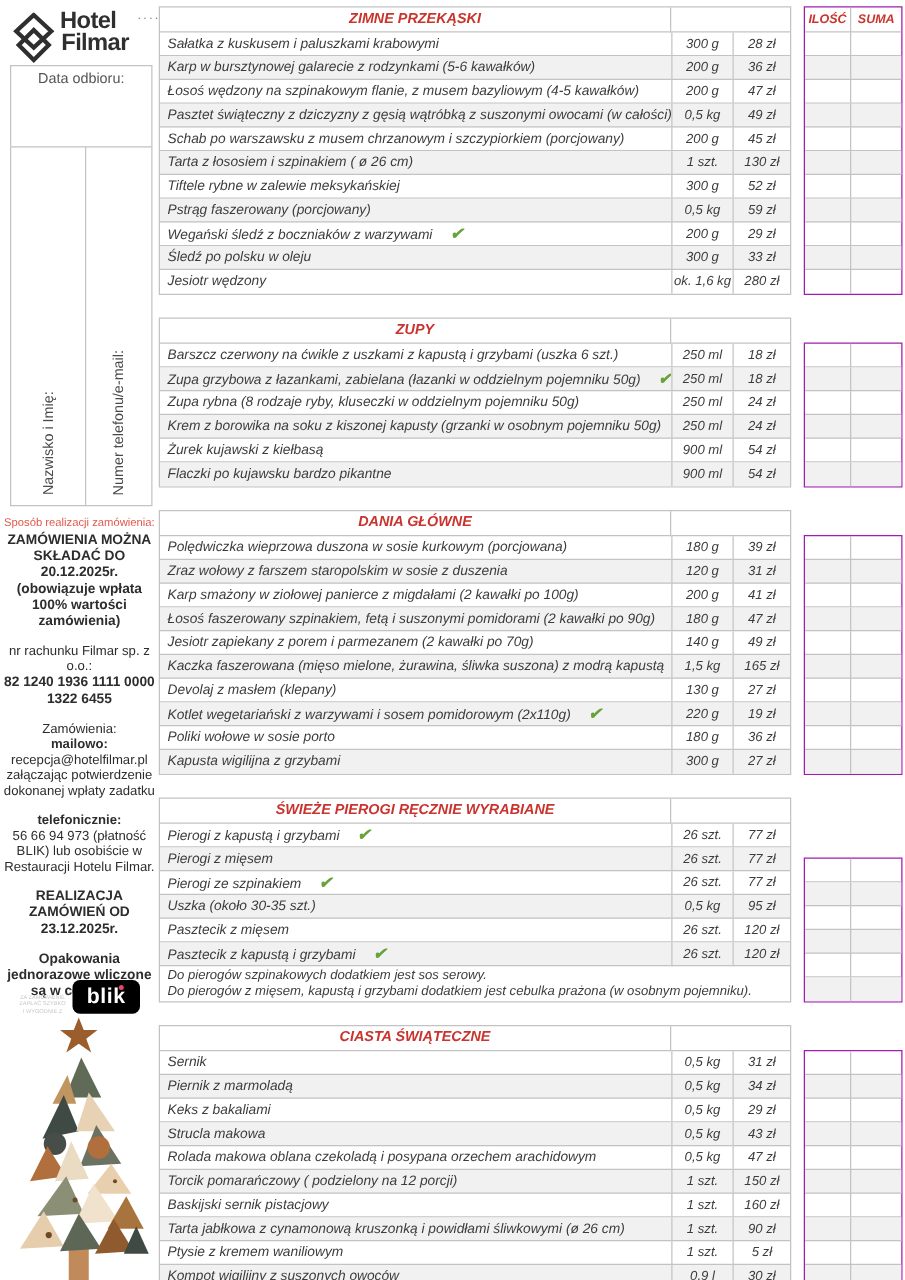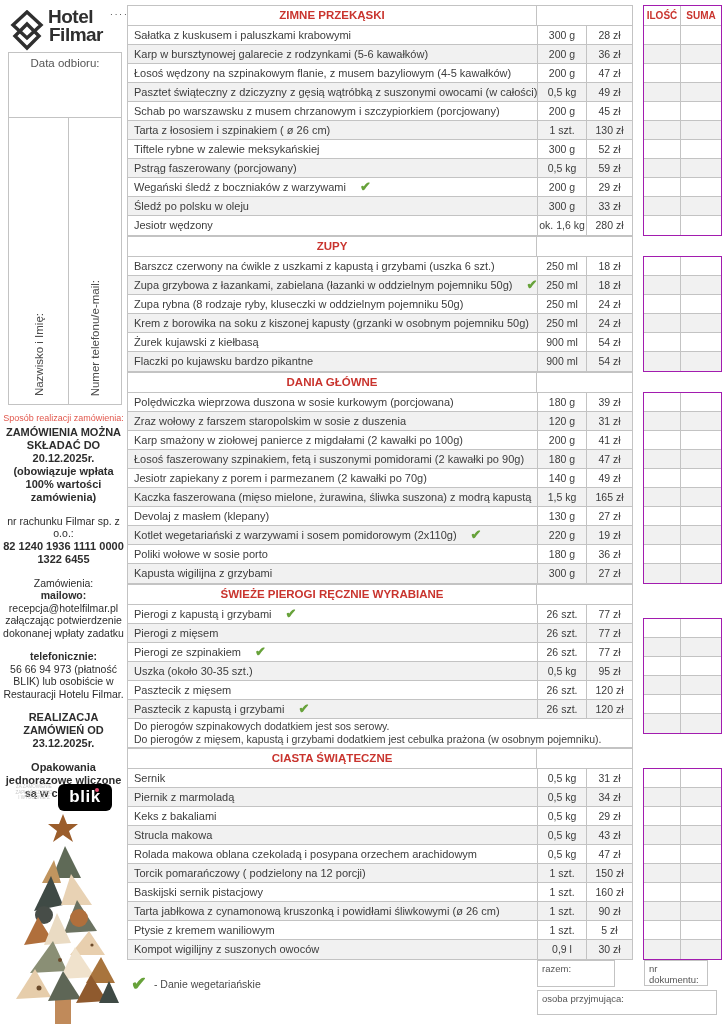--- a/index.html
+++ b/index.html
@@ -20,30 +20,30 @@
   #name-box{left:8px;top:117px;width:61px;height:288px;}
   #phone-box{left:68px;top:117px;width:54px;height:288px;}
   .vlabel{position:absolute;bottom:8px;left:50%;transform:translateX(-50%) rotate(180deg);writing-mode:vertical-rl;white-space:nowrap;font-size:11.5px;color:#4a4a4a;}
 
   .side-text{position:absolute;left:2px;top:412px;width:123px;text-align:center;font-size:10.5px;line-height:12.5px;color:#2d2d2d;}
   .side-text p{margin:0 0 11px 0;}
   .red-small{color:#e2574c;font-size:9px;margin-bottom:1px !important;}
   .b{font-weight:bold;}
   .big{font-size:11px;line-height:13px;}
 
-  .blik-row{position:absolute;left:0;top:784px;width:127px;display:flex;align-items:flex-start;justify-content:center;gap:5px;}
+  .blik-row{position:absolute;left:0;top:784px;width:127px;display:flex;align-items:flex-end;justify-content:center;gap:5px;}
   .blik-tag{width:38px;font-size:4.5px;line-height:5.5px;color:#c9c9c9;text-transform:uppercase;text-align:center;}
   .blik-logo{position:relative;width:54px;height:27px;background:#000;border-radius:6px;color:#fff;font-weight:bold;font-size:17px;text-align:center;line-height:26px;letter-spacing:0.5px;}
   .blik-dot{position:absolute;top:4px;right:13px;width:4px;height:4px;border-radius:50%;background:#e5486e;}
 
   .tree{position:absolute;left:4px;bottom:0;}
 
   
   #menu{position:absolute;left:127px;top:5px;width:597px;}
-  .section{display:flex;align-items:center;margin-bottom:0;}
+  .section{display:flex;align-items:flex-end;margin-bottom:18px;font-style:italic;}
   .left-tbl{width:506px;border:1px solid #c3c3c3;display:grid;grid-template-columns:409px 49px 46px;box-sizing:border-box;background:#fff;}
   .cell{box-sizing:border-box;border-color:#c3c3c3;}
   .sec-title{grid-column:1;height:20px;line-height:19px;text-align:center;font-weight:bold;font-size:11.5px;color:#c9342e;border-right:1px solid #c3c3c3;border-bottom:1px solid #c3c3c3;}
   .sec-spacer{grid-column:2 / 4;height:20px;border-bottom:1px solid #c3c3c3;}
   .c-name{height:19px;line-height:18px;font-size:11px;padding-left:6px;white-space:nowrap;overflow:hidden;border-bottom:1px solid #c3c3c3;}
   .c-qty,.c-price{height:19px;line-height:18px;font-size:10.5px;text-align:center;border-left:1px solid #c3c3c3;border-bottom:1px solid #c3c3c3;}
   .note-cell{grid-column:1/4;height:28px;font-size:10.5px;line-height:13px;padding:1px 0 0 6px;}
   .last{border-bottom:none !important;}
   .alt{background:#f1f1f1;}
   .veg{color:#67a23a;font-weight:bold;font-size:13px;margin-left:14px;}

